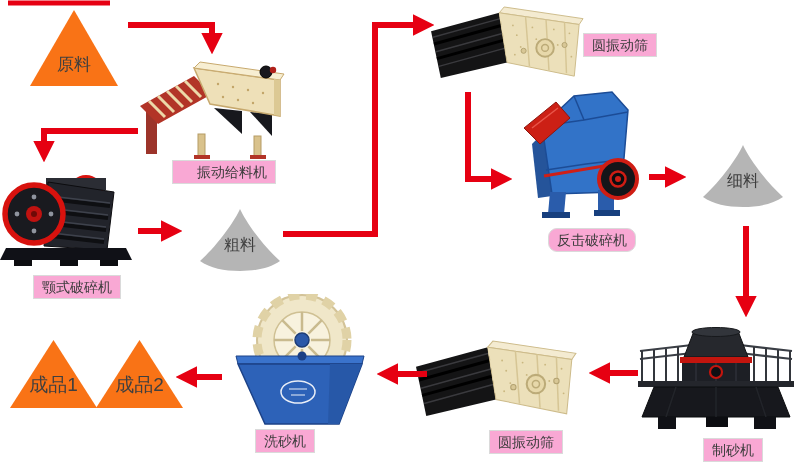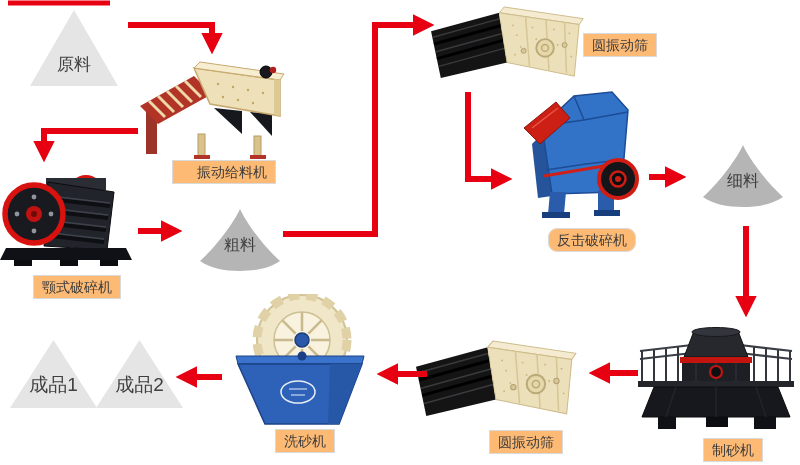--- a/index.html
+++ b/index.html
@@ -2,23 +2,23 @@
 <html><head>
 <meta charset="utf-8">
 <style>
   html,body{margin:0;padding:0;background:#fff;}
   #canvas{position:relative;width:800px;height:465px;background:#fff;overflow:hidden;
           font-family:"Liberation Sans","DejaVu Sans",sans-serif;}
   .machine{position:absolute;z-index:4;}
   .machine svg{width:100%;height:100%;display:block;}
   #arrows{position:absolute;left:0;top:0;width:800px;height:465px;z-index:6;pointer-events:none;}
   .node-label{position:absolute;z-index:10;display:inline-block;border:1px solid #dadada;
-              background:#fdba74;padding:1px 8px;font-size:14px;line-height:20px;color:#3c3c3c;
+              background:#f9a8d4;padding:1px 8px;font-size:14px;line-height:20px;color:#3c3c3c;
               white-space:nowrap;}
-  .tri{position:absolute;z-index:3;background:#e5e5e5;
+  .tri{position:absolute;z-index:3;background:#f97316;
        clip-path:polygon(50% 0%,100% 100%,0% 100%);
        display:flex;align-items:flex-end;justify-content:center;}
   .tri span{color:#3f3f3f;font-weight:500;}
   .pile{position:absolute;z-index:3;}
   .pile svg{position:absolute;left:0;top:0;width:100%;height:100%;}
   .pile span{position:absolute;left:0;top:0;width:100%;height:100%;display:flex;
              align-items:center;justify-content:center;padding-top:12px;box-sizing:border-box;
              color:#3f3f3f;font-size:16px;font-weight:500;}
   #tri-raw{left:30px;top:10px;width:88px;height:76px;}
   #tri-raw span{font-size:17px;padding-bottom:10px;}
@@ -33,21 +33,21 @@
   #m-impact{left:512px;top:84px;width:145px;height:142px;}
   #m-sandmaker{left:636px;top:323px;width:160px;height:110px;}
   #m-screen-bottom{left:416px;top:333px;width:164px;height:94px;}
   #m-washer{left:232px;top:294px;width:134px;height:132px;}
   #lbl-feeder{left:172px;top:160px;padding-left:24px;}
   #lbl-jaw{left:33px;top:275px;}
   #lbl-screen-top{left:583px;top:33px;}
   #lbl-impact{left:548px;top:228px;border-radius:9px;}
   #lbl-sandmaker{left:703px;top:438px;}
   #lbl-screen-bottom{left:489px;top:430px;}
-  #lbl-washer{left:275px;top:429px;}
+  #lbl-washer{left:255px;top:429px;}
 </style>
 </head>
 <body>
 
 <div id="canvas">
 
   <div class="tri" id="tri-raw">
     <span>原料</span>
   </div>
   <div class="tri" id="tri-p1">

